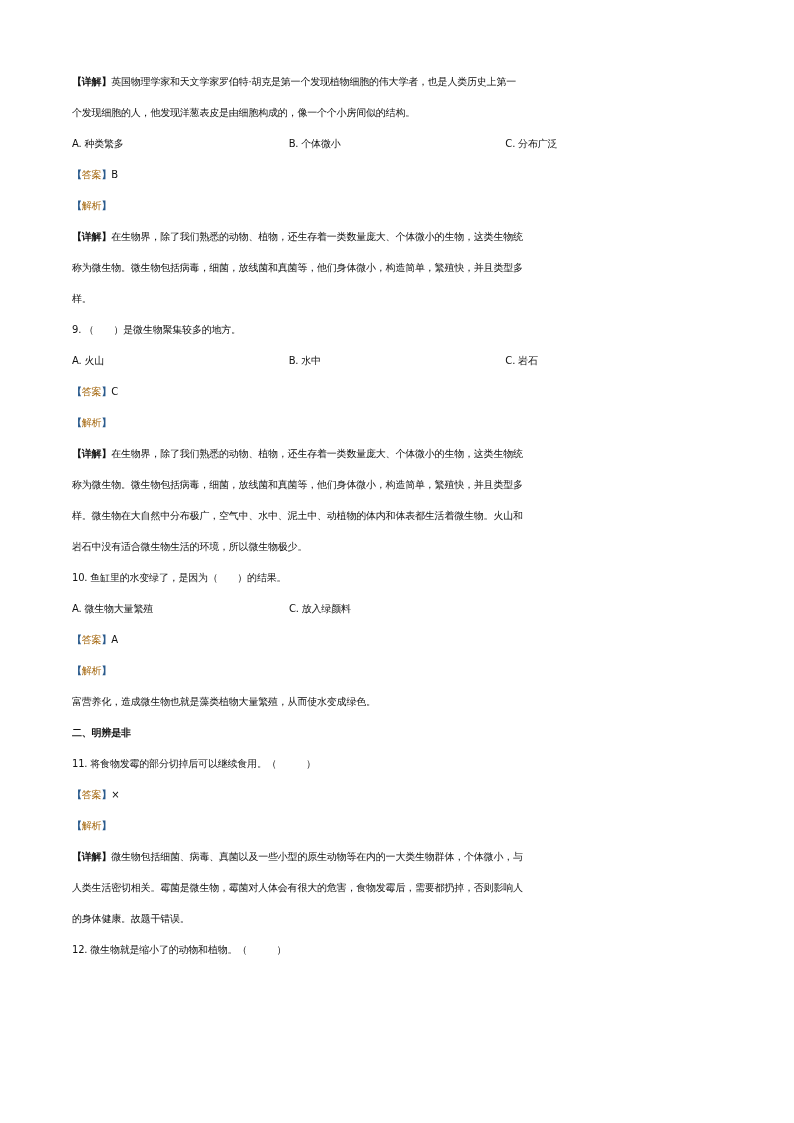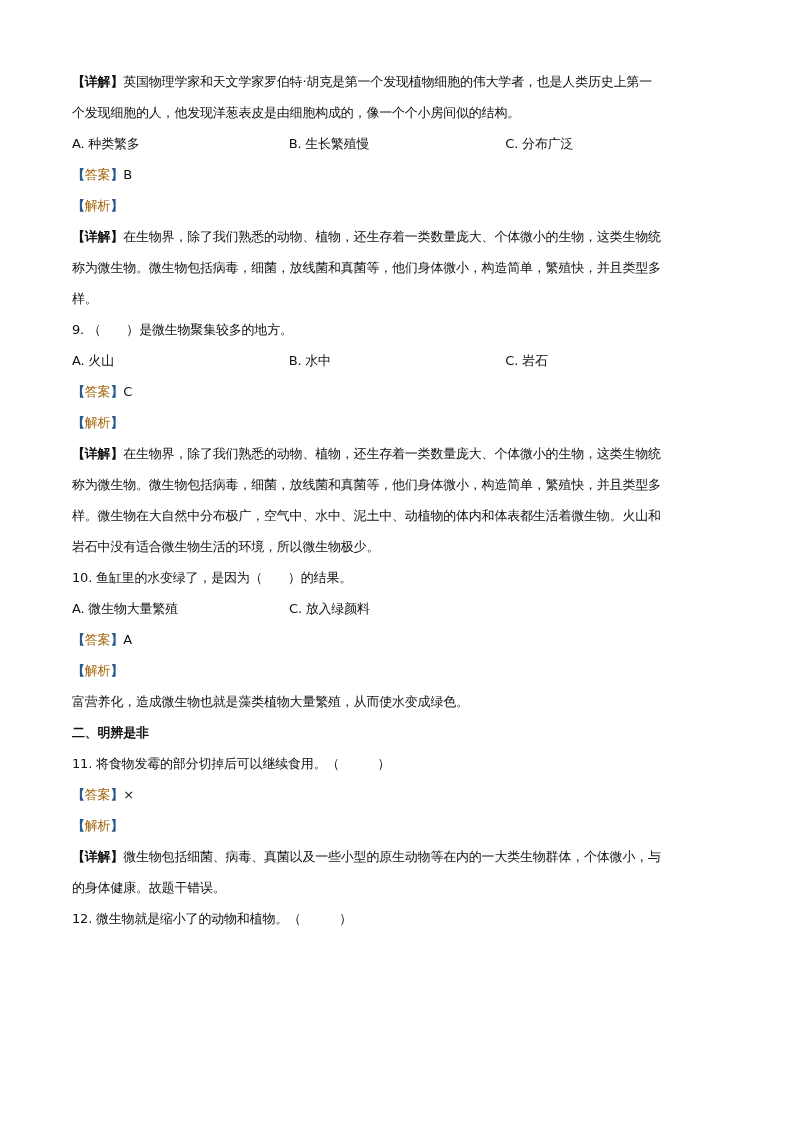--- a/index.html
+++ b/index.html
@@ -1,37 +1,37 @@
 <!DOCTYPE html>
 <html><head>
 <meta charset="utf-8">
 <style>
   html, body { margin: 0; padding: 0; background: #ffffff; }
   body { width: 794px; height: 1123px; position: relative; overflow: hidden;
          font-family: "DejaVu Sans", "Liberation Sans", sans-serif; color: #111; }
   .page { position: absolute; left: 72px; top: 66px; width: 650px; }
-  .line { position: relative; height: 31px; line-height: 31px; font-size: 13px; white-space: nowrap; letter-spacing: -0.2px; }
+  .line { position: relative; height: 31px; line-height: 31px; font-size: 10px; white-space: nowrap; letter-spacing: -0.2px; }
   .xj-tag { font-weight: bold; color: #111; }
   .label { color: #a16207; }
   .br { color: #2a5a8c; font-weight: bold; }
   .opts { display: flex; }
   .opt { width: 217px; }
   .sec { font-weight: bold; }
 </style>
 </head>
 <body>
 
 <div class="page">
 
   <div class="line"><span class="xj-tag">【详解】</span><span>英国物理学家和天文学家罗伯特·胡克是第一个发现植物细胞的伟大学者，也是人类历史上第一</span></div>
   <div class="line">个发现细胞的人，他发现洋葱表皮是由细胞构成的，像一个个小房间似的结构。</div>
 
   <div class="line opts">
     <span class="opt">A. 种类繁多</span>
-    <span class="opt">B. 生长繁殖慢</span>
+    <span class="opt">B. 个体微小</span>
     <span class="opt">C. 分布广泛</span>
   </div>
   <div class="line"><span class="br">【</span><span class="label">答案</span><span class="br">】</span><span>B</span></div>
   <div class="line"><span class="br">【</span><span class="label">解析</span><span class="br">】</span></div>
   <div class="line"><span class="xj-tag">【详解】</span><span>在生物界，除了我们熟悉的动物、植物，还生存着一类数量庞大、个体微小的生物，这类生物统</span></div>
   <div class="line">称为微生物。微生物包括病毒，细菌，放线菌和真菌等，他们身体微小，构造简单，繁殖快，并且类型多</div>
   <div class="line">样。</div>
 
   <div class="line">9. （　　）是微生物聚集较多的地方。</div>
   <div class="line opts">
@@ -54,16 +54,17 @@
   <div class="line"><span class="br">【</span><span class="label">答案</span><span class="br">】</span><span>A</span></div>
   <div class="line"><span class="br">【</span><span class="label">解析</span><span class="br">】</span></div>
   <div class="line">富营养化，造成微生物也就是藻类植物大量繁殖，从而使水变成绿色。</div>
 
   <div class="line sec">二、明辨是非</div>
 
   <div class="line">11. 将食物发霉的部分切掉后可以继续食用。（　　　）</div>
   <div class="line"><span class="br">【</span><span class="label">答案</span><span class="br">】</span><span>×</span></div>
   <div class="line"><span class="br">【</span><span class="label">解析</span><span class="br">】</span></div>
   <div class="line"><span class="xj-tag">【详解】</span><span>微生物包括细菌、病毒、真菌以及一些小型的原生动物等在内的一大类生物群体，个体微小，与</span></div>
+  <div class="line">人类生活密切相关。霉菌是微生物，霉菌对人体会有很大的危害，食物发霉后，需要都扔掉，否则影响人</div>
   <div class="line">的身体健康。故题干错误。</div>
 
   <div class="line">12. 微生物就是缩小了的动物和植物。（　　　）</div>
 </div>
 
 </body></html>

